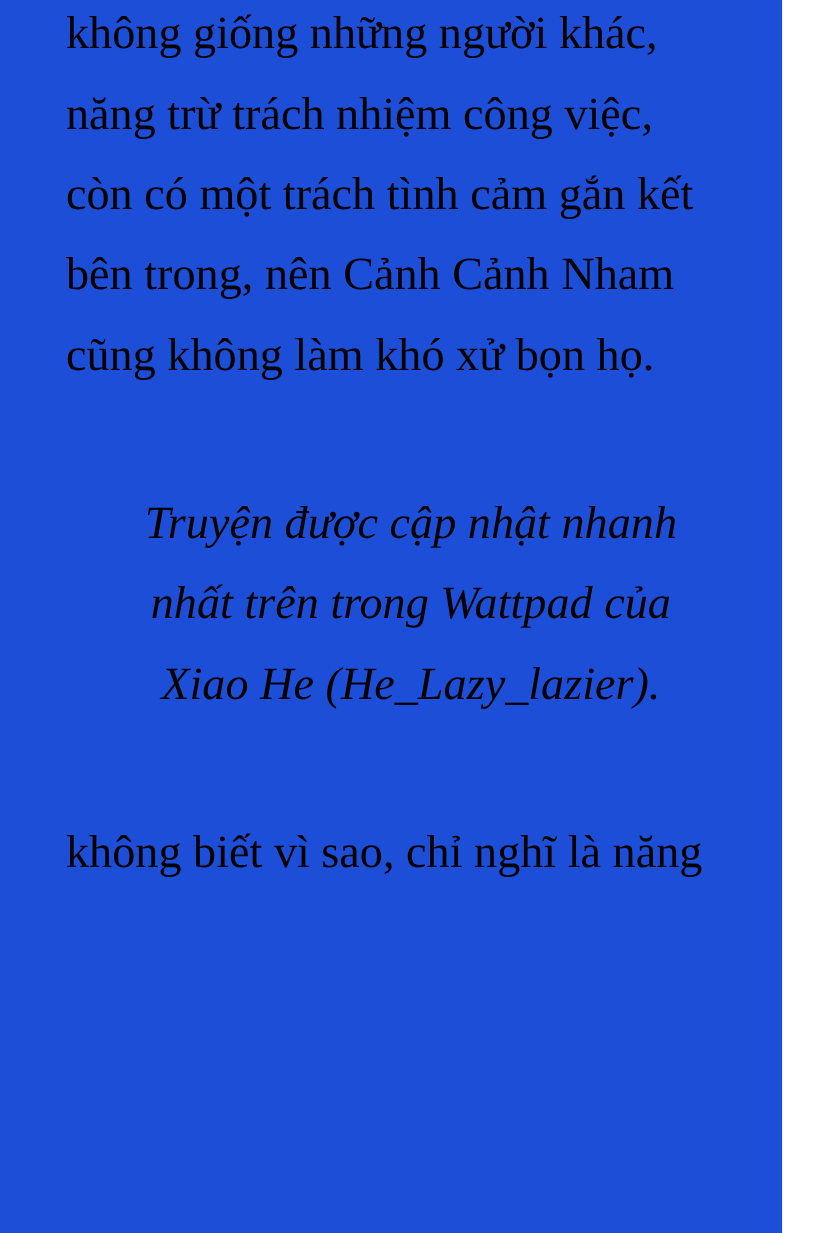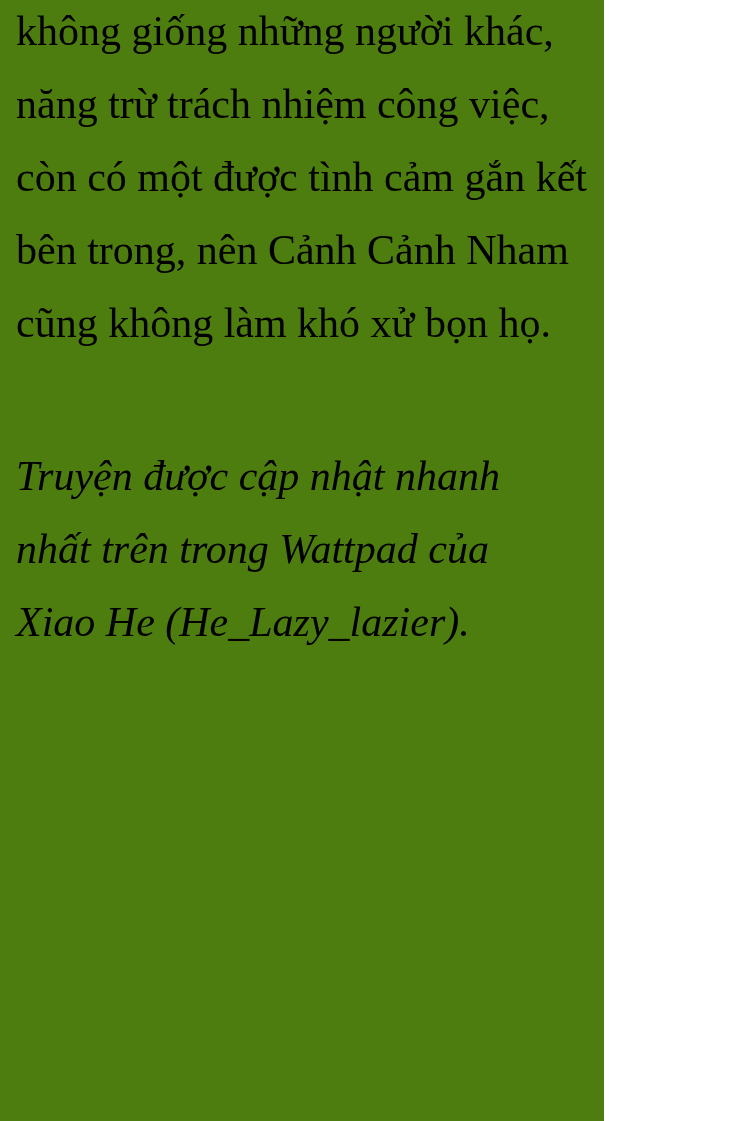--- a/index.html
+++ b/index.html
@@ -2,60 +2,62 @@
 <html><head>
 <meta charset="utf-8">
 <style>
   html, body {
     margin: 0;
     padding: 0;
     background: #ffffff;
   }
   .page {
     position: relative;
-    width: 604px;
+    width: 711px;
     height: 1121px;
-    background: #4d7c0f;
+    background: #1d4ed8;
     overflow: hidden;
     box-sizing: border-box;
-    padding: 0 24px 0 16px;
+    padding: 0 24px 0 60px;
     font-family: "Liberation Serif", "DejaVu Serif", serif;
     color: #000000;
   }
   .para {
     margin: 0 0 80px 0;
   }
   .para:first-child {
     margin-top: -5px;
   }
   .para.italic {
     font-style: italic;
+    text-align: center;
   }
   .line {
     font-size: 42px;
     line-height: 73px;
     white-space: nowrap;
     font-weight: 400;
   }
 </style>
 </head>
 <body>
 
 <div class="page">
 
   <div class="para">
     <div class="line">không giống những người khác,</div>
     <div class="line">năng trừ trách nhiệm công việc,</div>
-    <div class="line">còn có một được tình cảm gắn kết</div>
+    <div class="line">còn có một trách tình cảm gắn kết</div>
     <div class="line">bên trong, nên Cảnh Cảnh Nham</div>
     <div class="line">cũng không làm khó xử bọn họ.</div>
   </div>
 
   <div class="para italic">
     <div class="line">Truyện được cập nhật nhanh</div>
     <div class="line">nhất trên trong Wattpad của</div>
     <div class="line">Xiao He (He_Lazy_lazier).</div>
   </div>
 
   <div class="para">
+    <div class="line">không biết vì sao, chỉ nghĩ là năng</div>
   </div>
 
 </div>
 
 </body></html>

